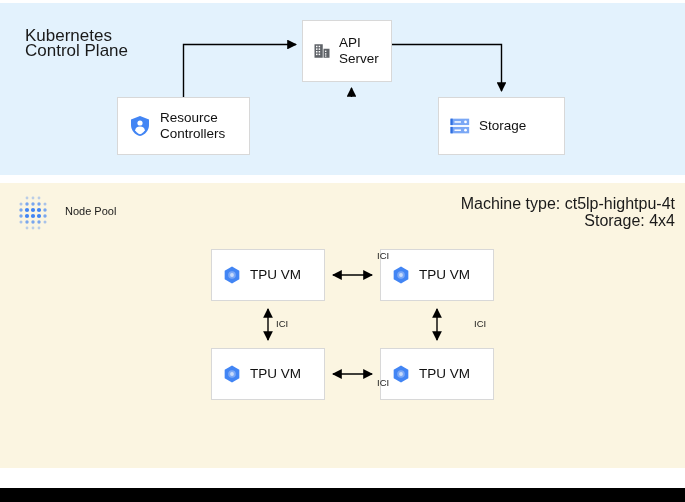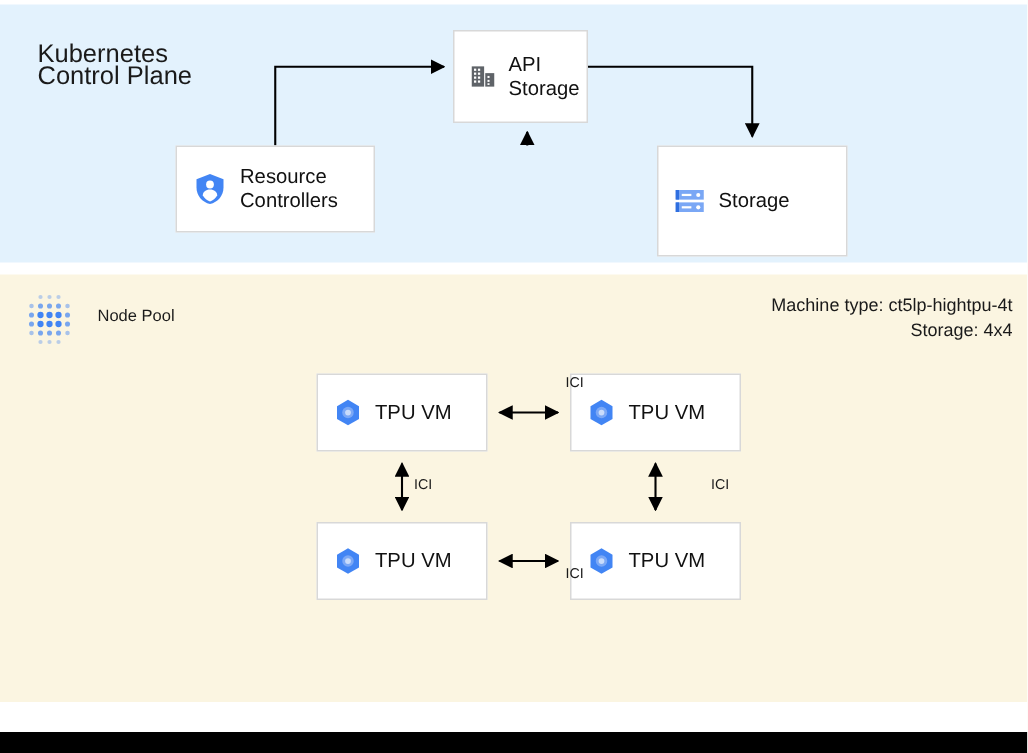--- a/index.html
+++ b/index.html
@@ -56,21 +56,21 @@
     left: 65px;
     top: 203px;
     font-size: 11px;
     line-height: 16px;
   }
   #machine-info {
     position: absolute;
     right: 10px;
     top: 195px;
     text-align: right;
-    font-size: 12px;
+    font-size: 16px;
     line-height: 17px;
     color: #1a1a1a;
   }
 
   
   .node-box {
     position: absolute;
     background: #ffffff;
     border: 1px solid #d8d8d8;
     box-sizing: border-box;
@@ -87,21 +87,21 @@
   }
   .node-icon {
     flex: 0 0 auto;
     display: block;
   }
 
   
   #api-server-box   { left: 302px; top: 20px;  width: 90px;  height: 62px; }
   #resource-ctrl-box{ left: 117px; top: 97px;  width: 133px; height: 58px; }
   #scheduler-box    { left: 285px; top: 97px;  width: 133px; height: 58px; }
-  #storage-box      { left: 438px; top: 97px;  width: 127px; height: 74px; }
+  #storage-box      { left: 438px; top: 97px;  width: 127px; height: 58px; }
 
   
   #tpu-vm-1 { left: 211px; top: 249px; width: 114px; height: 52px; }
   #tpu-vm-2 { left: 380px; top: 249px; width: 114px; height: 52px; }
   #tpu-vm-3 { left: 211px; top: 348px; width: 114px; height: 52px; }
   #tpu-vm-4 { left: 380px; top: 348px; width: 114px; height: 52px; }
 
   
   #connectors {
     position: absolute;
@@ -218,21 +218,21 @@
         <rect x="4" y="12" width="2" height="2"></rect>
         <rect x="7.5" y="12" width="2" height="2"></rect>
         <rect x="4" y="15.5" width="2" height="2"></rect>
         <rect x="7.5" y="15.5" width="2" height="2"></rect>
         <rect x="16" y="11.5" width="1.8" height="1.8"></rect>
         <rect x="16" y="15" width="1.8" height="1.8"></rect>
         <rect x="16" y="18" width="1.8" height="1.5"></rect>
       </g>
     </svg>
     <span class="node-label">API
-Storage</span>
+Server</span>
   </div>
 
   <div class="node-box" id="resource-ctrl-box">
     <svg class="node-icon" width="24" height="24" viewBox="0 0 24 24">
       <path d="M12 2 L21 5.5 V11 C21 16.4 17.2 20.9 12 22 C6.8 20.9 3 16.4 3 11 V5.5 Z" fill="#4285f4"></path>
       <circle cx="12" cy="9" r="2.6" fill="#ffffff"></circle>
       <path d="M12 12.4 C9.2 12.4 7.2 14 7.2 16.3 C8.4 18.3 10 19.7 12 20.3 C14 19.7 15.6 18.3 16.8 16.3 C16.8 14 14.8 12.4 12 12.4 Z" fill="#ffffff"></path>
     </svg>
     <span class="node-label">Resource
 Controllers</span>

